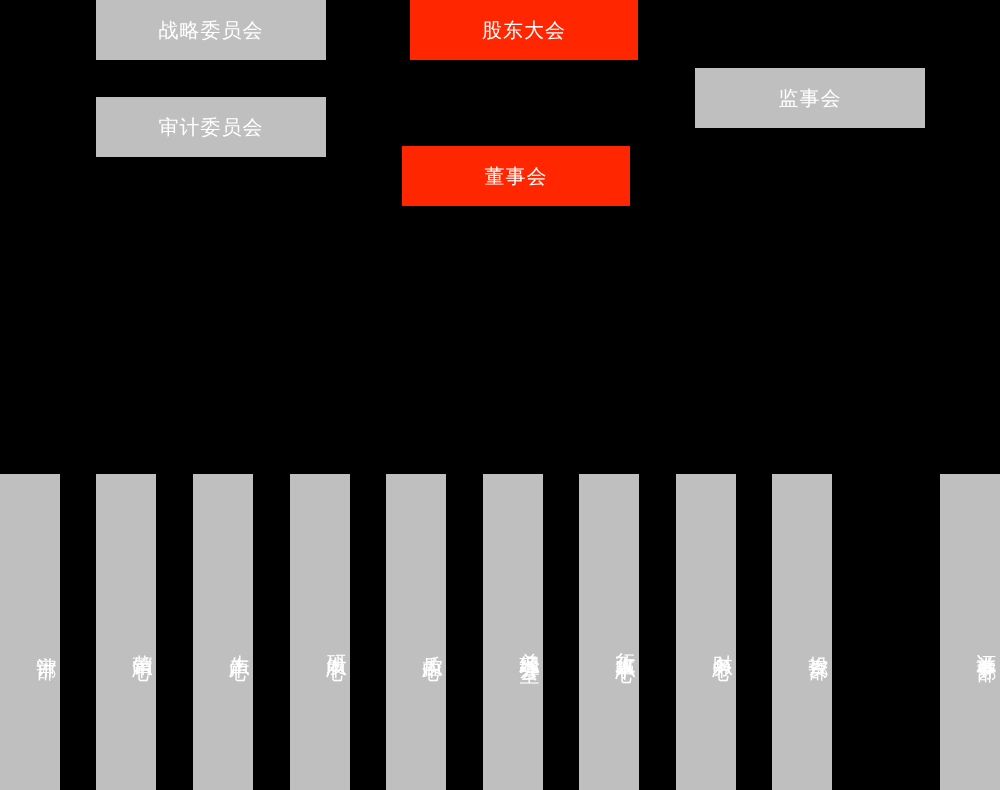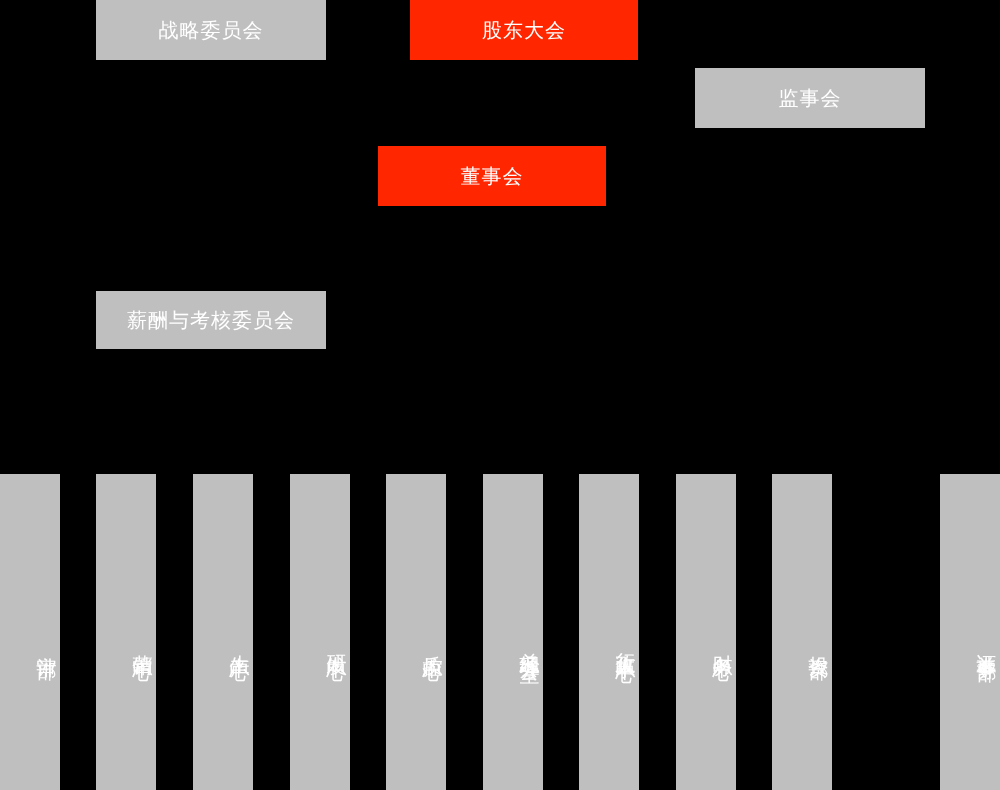--- a/index.html
+++ b/index.html
@@ -58,28 +58,28 @@
   }
 </style>
 </head>
 <body>
 
 <div class="canvas">
 
   <div class="node gray" style="left:96px;top:0px;width:230px;height:60px;">
     <span>战略委员会</span>
   </div>
-  <div class="node gray" style="left:96px;top:291px;width:230px;height:58px;">
-    <span>薪酬与考核委员会</span>
+  <div class="node gray" style="left:96px;top:97px;width:230px;height:60px;">
+    <span>审计委员会</span>
   </div>
 
   <div class="node red" style="left:410px;top:0px;width:228px;height:60px;">
     <span>股东大会</span>
   </div>
-  <div class="node red" style="left:378px;top:146px;width:228px;height:60px;">
+  <div class="node red" style="left:402px;top:146px;width:228px;height:60px;">
     <span>董事会</span>
   </div>
 
   <div class="node gray" style="left:695px;top:68px;width:230px;height:60px;">
     <span>监事会</span>
   </div>
 
   <div class="dept" style="left:0px;top:474px;width:60px;height:316px;">
     <span>审计部</span>
   </div>

